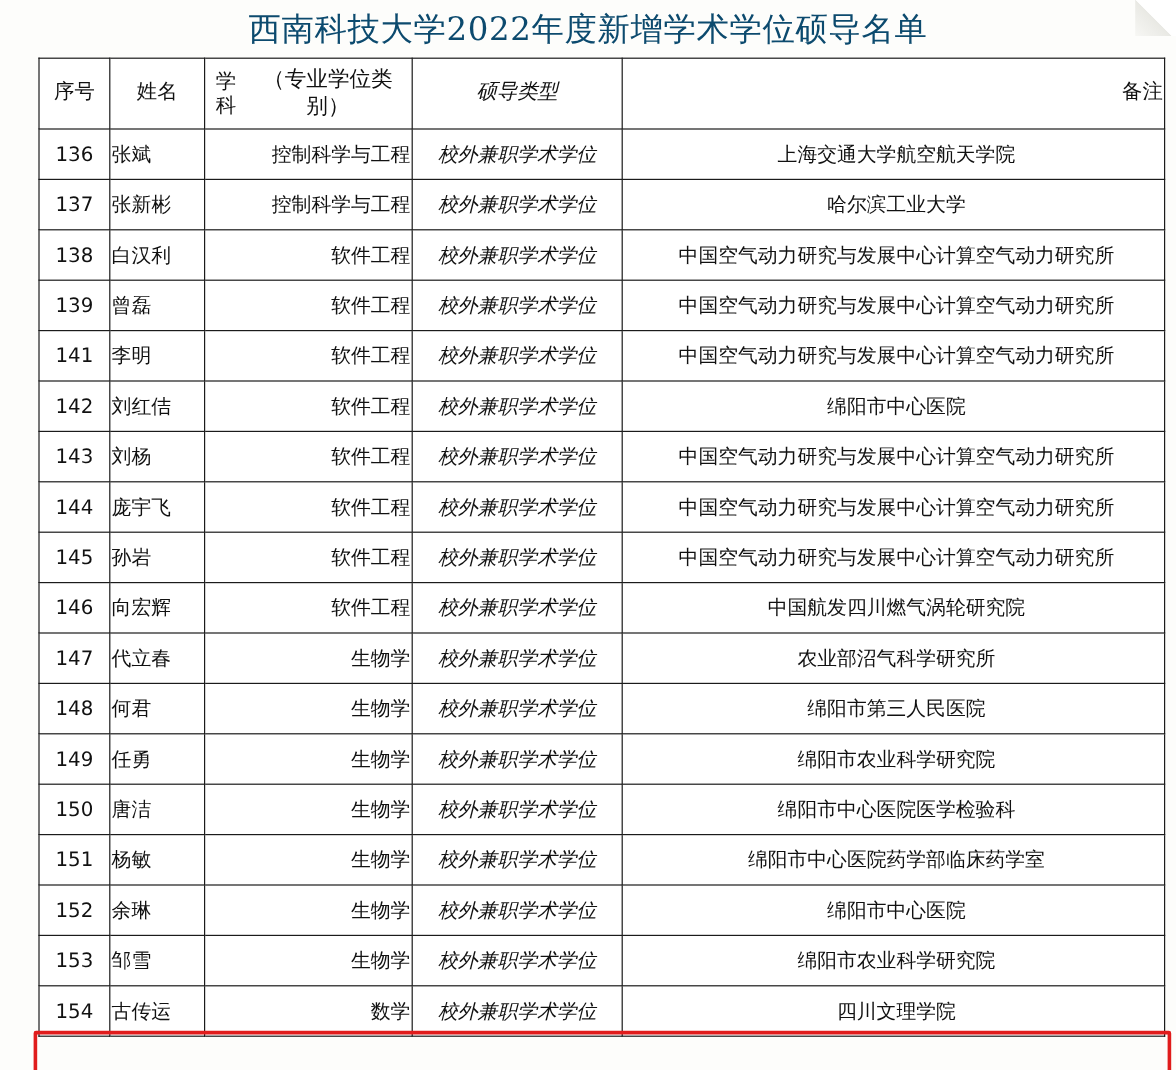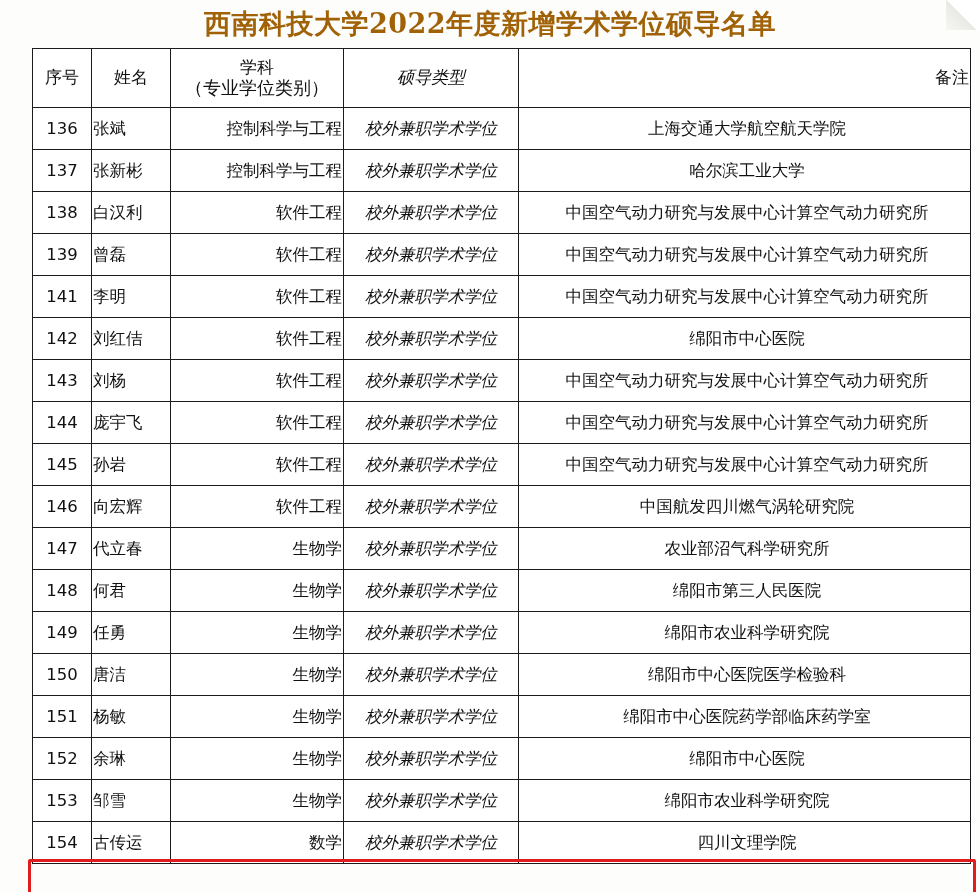--- a/index.html
+++ b/index.html
@@ -16,25 +16,25 @@
   }
   .page {
     position: relative;
     width: 980px;
     height: 892px;
     background: #fdfdfb;
   }
   .doc-title {
     text-align: center;
     font-size: 27px;
-    font-weight: bold;
+    font-weight: normal;
     letter-spacing: 0.5px;
     padding-top: 6px;
     padding-bottom: 6px;
-    color: #a16207;
+    color: #0c4a6e;
     font-family: "DejaVu Serif", "Liberation Serif", serif;
   }
   .table-wrap {
     padding: 0 30px 0 32px;
     position: relative;
   }
   table.roster {
     border-collapse: collapse;
     width: 918px;
     table-layout: fixed;
@@ -58,21 +58,21 @@
     height: 39px;
     vertical-align: middle;
   }
   .c-idx  { width: 56px;  text-align: center; }
   .c-name { width: 76px;  text-align: left; }
   .c-disc { width: 170px; text-align: right; }
   .c-type { width: 172px; text-align: center; font-style: italic; }
   .c-note { width: 444px; text-align: center; padding-left: 6px; }
   .hdr-stack {
     display: flex;
-    flex-direction: column;
+    flex-direction: row;
     align-items: center;
     justify-content: center;
     line-height: 1.2;
   }
   .hdr-sub { font-size: 18px; }
   
   .highlight-box {
     position: absolute;
     border: 3px solid #e01c1c;
     border-radius: 2px;

